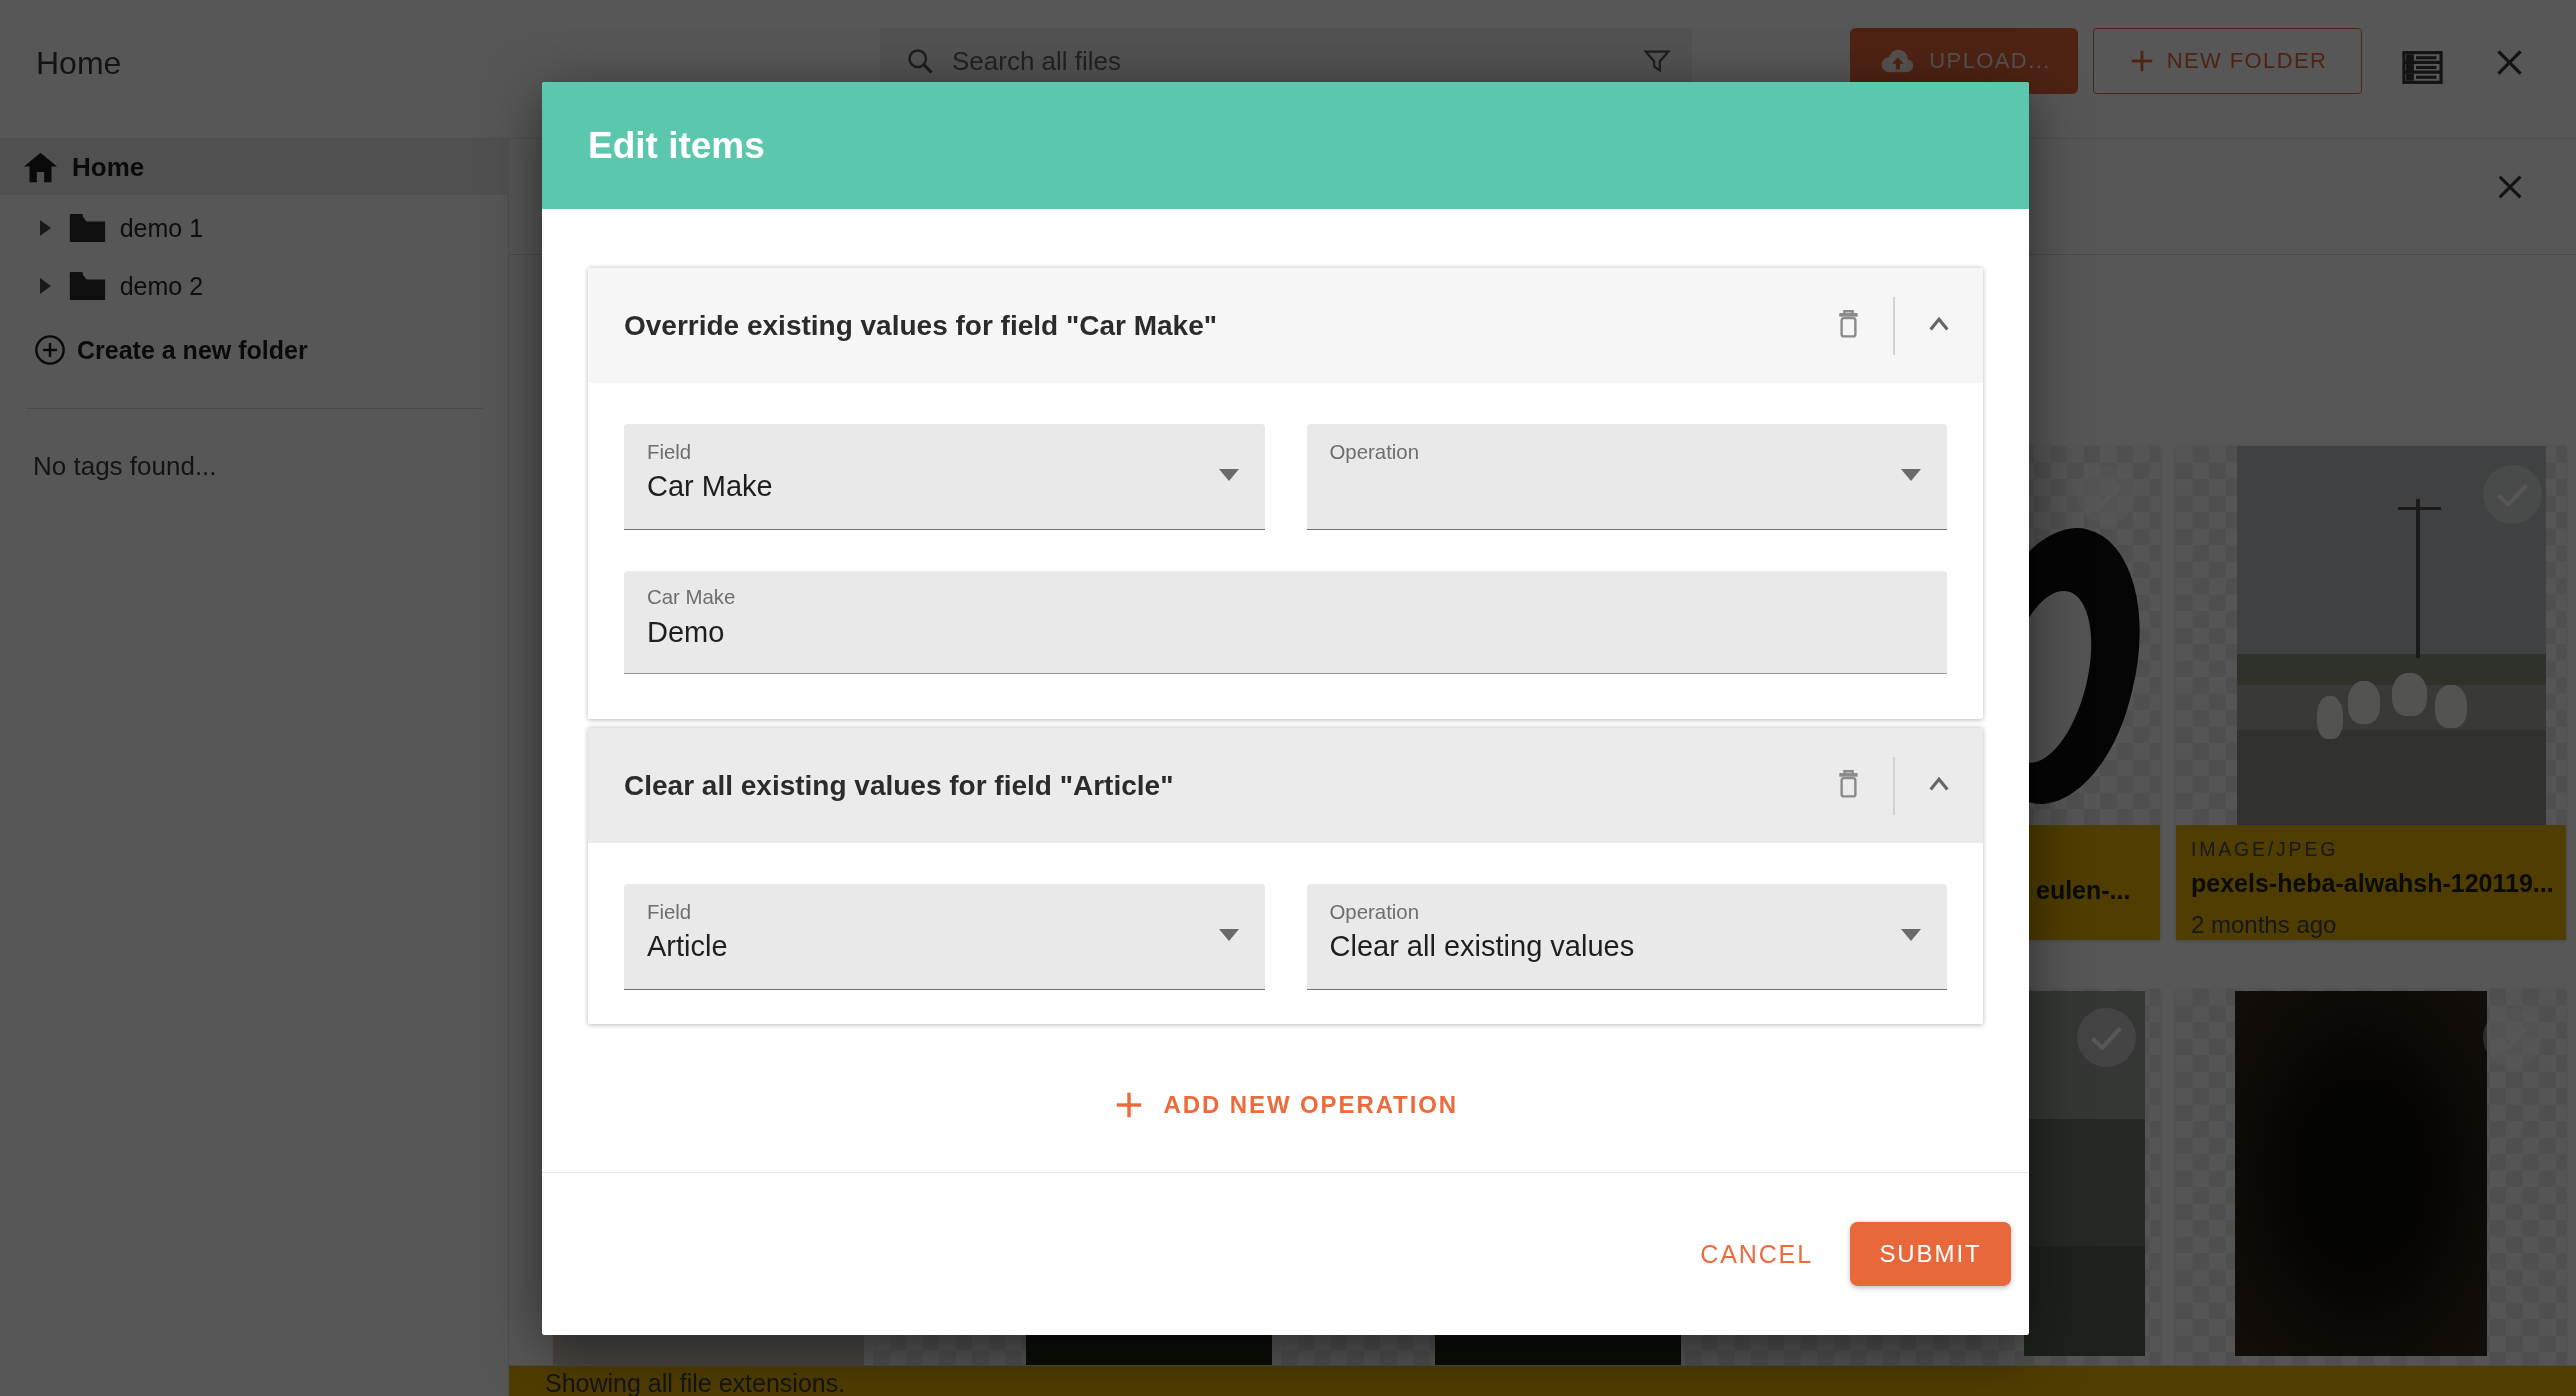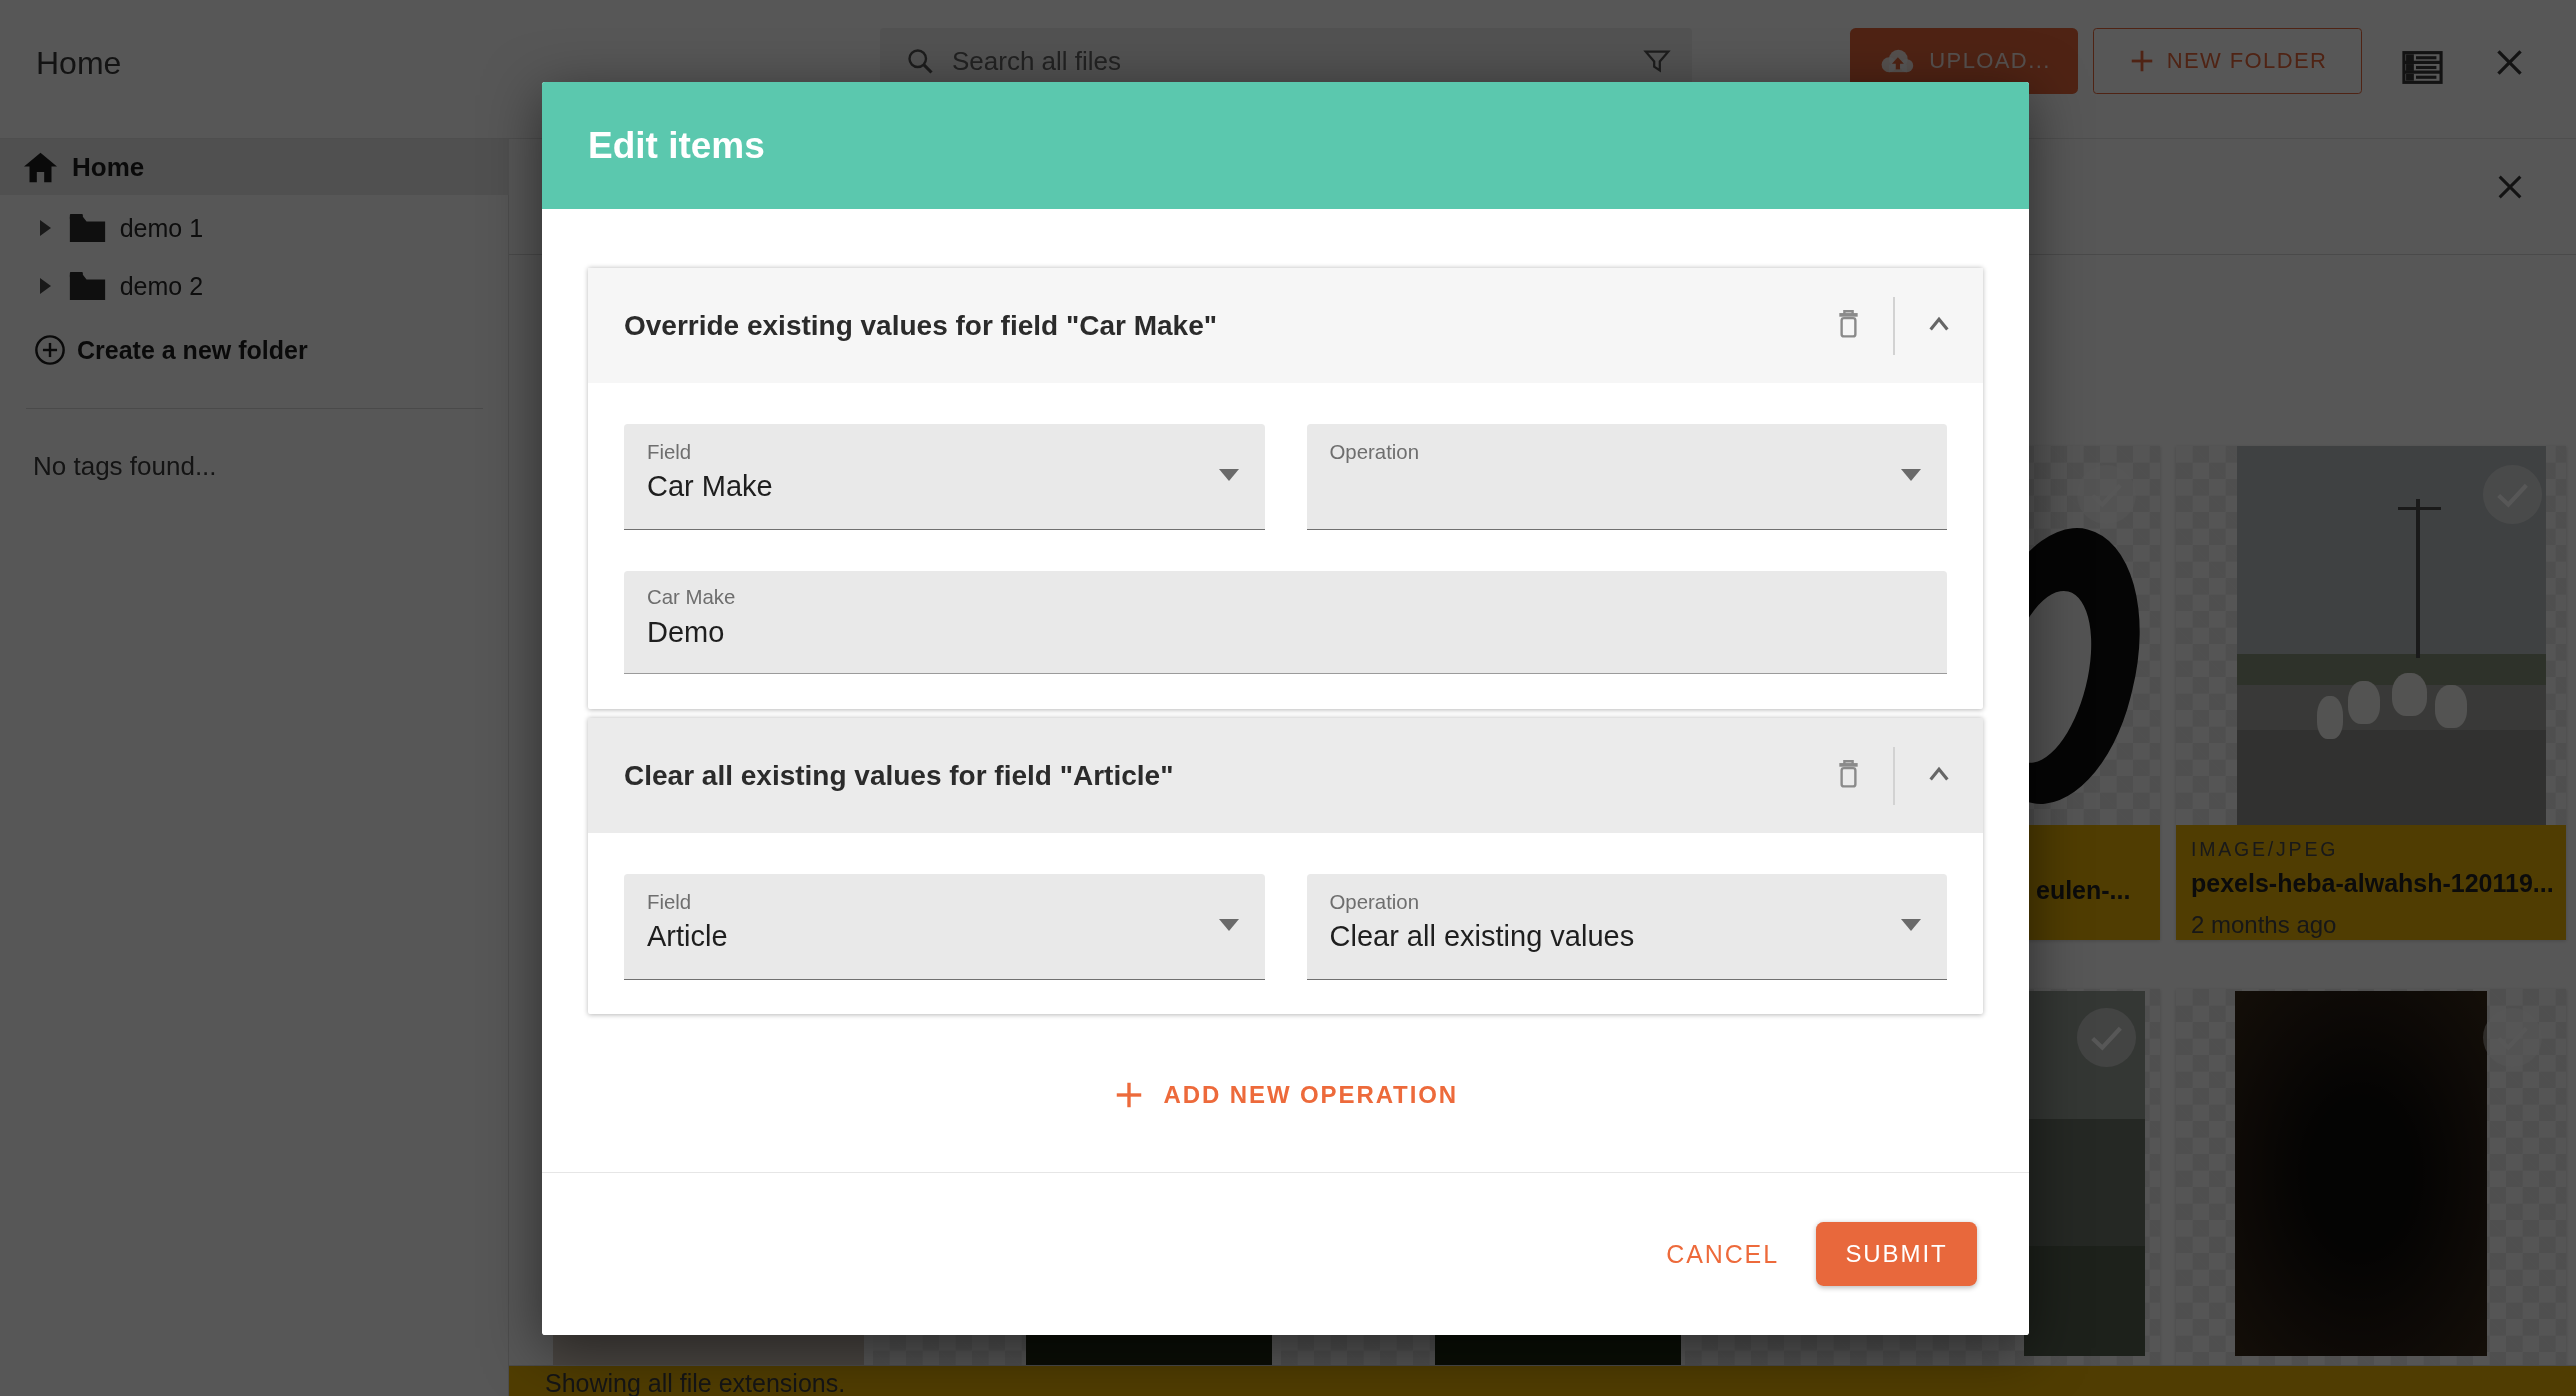--- a/index.html
+++ b/index.html
@@ -87,21 +87,21 @@
   .modal-title { font-size:37px; font-weight:bold; color:#fff; }
   .modal-body { position:absolute; left:0; top:127px; right:0; bottom:163px; padding:59px 46px 0; overflow:hidden; }
 
   .op-card { background:#fff; box-shadow:0 0.9px 5.6px rgba(0,0,0,.28); border-radius:1.9px; }
   .op-card + .op-card { margin-top:9.3px; }
   .op-head { height:115px; display:flex; align-items:center; padding:0 28px 0 36px; }
   .head-light { background:#f6f6f6; }
   .head-dark  { background:#ebebeb; }
   .op-heading { flex:1; font-size:28px; font-weight:bold; color:#2b2b2b; }
   .head-divider { width:1.9px; height:58px; background:#d2d2d2; margin:0 28px; }
-  .op-body { padding:41px 36px 35px; }
+  .op-body { padding:41px 36px 45px; }
   .op-body.no-input { padding-bottom:34px; }
   .field-row { display:flex; gap:42px; }
   .field-row + .text-field { margin-top:41px; }
 
   .dd { position:relative; width:641px; height:106px; background:#e9e9e9;
         border-bottom:1.9px solid #707070; border-radius:3.7px 3.7px 0 0; padding:16.7px 0 0 23px; cursor:pointer; }
   .dd .f-label { font-size:20.4px; color:#6e6e6e; }
   .dd .f-value { margin-top:6.5px; font-size:29px; color:#1e1e1e; }
   .dd-caret { position:absolute; right:26px; top:45px; width:0; height:0;
               border-left:10.2px solid transparent; border-right:10.2px solid transparent;
@@ -109,21 +109,21 @@
   .text-field { position:relative; width:100%; height:103px; background:#e9e9e9;
                 border-bottom:1.9px solid #9b9b9b; border-radius:3.7px 3.7px 0 0; padding:15px 0 0 23px; }
   .text-field .f-label { font-size:20.4px; color:#6e6e6e; }
   .text-field .f-value { margin-top:6.5px; font-size:29px; color:#1e1e1e; }
 
   .add-op { margin:53px auto 0; height:56px; display:flex; align-items:center; justify-content:center;
             gap:18.6px; background:none; border:none; cursor:pointer; width:520px; }
   .add-op span { font-size:24px; font-weight:600; letter-spacing:1.9px; color:#ed6a3b; }
 
   .modal-footer { position:absolute; left:0; right:0; bottom:0; height:163px; border-top:1.9px solid #e6e6e6;
-                  display:flex; align-items:center; justify-content:flex-end; padding-right:52px; }
+                  display:flex; align-items:center; justify-content:flex-end; padding-right:18px; }
   .btn-cancel { background:none; border:none; cursor:pointer; font-size:25px; letter-spacing:1.9px;
                 color:#ed6a3b; margin-right:37px; font-weight:500; }
   .btn-submit { width:161px; height:64px; background:#e8683c; border:none; border-radius:7.4px; cursor:pointer;
                 color:#fff; font-size:24px; letter-spacing:1.9px; font-weight:500;
                 box-shadow:0 1.9px 5.6px rgba(0,0,0,.25); }
 </style>
 </head>
 <body>
 
 <div class="app">

